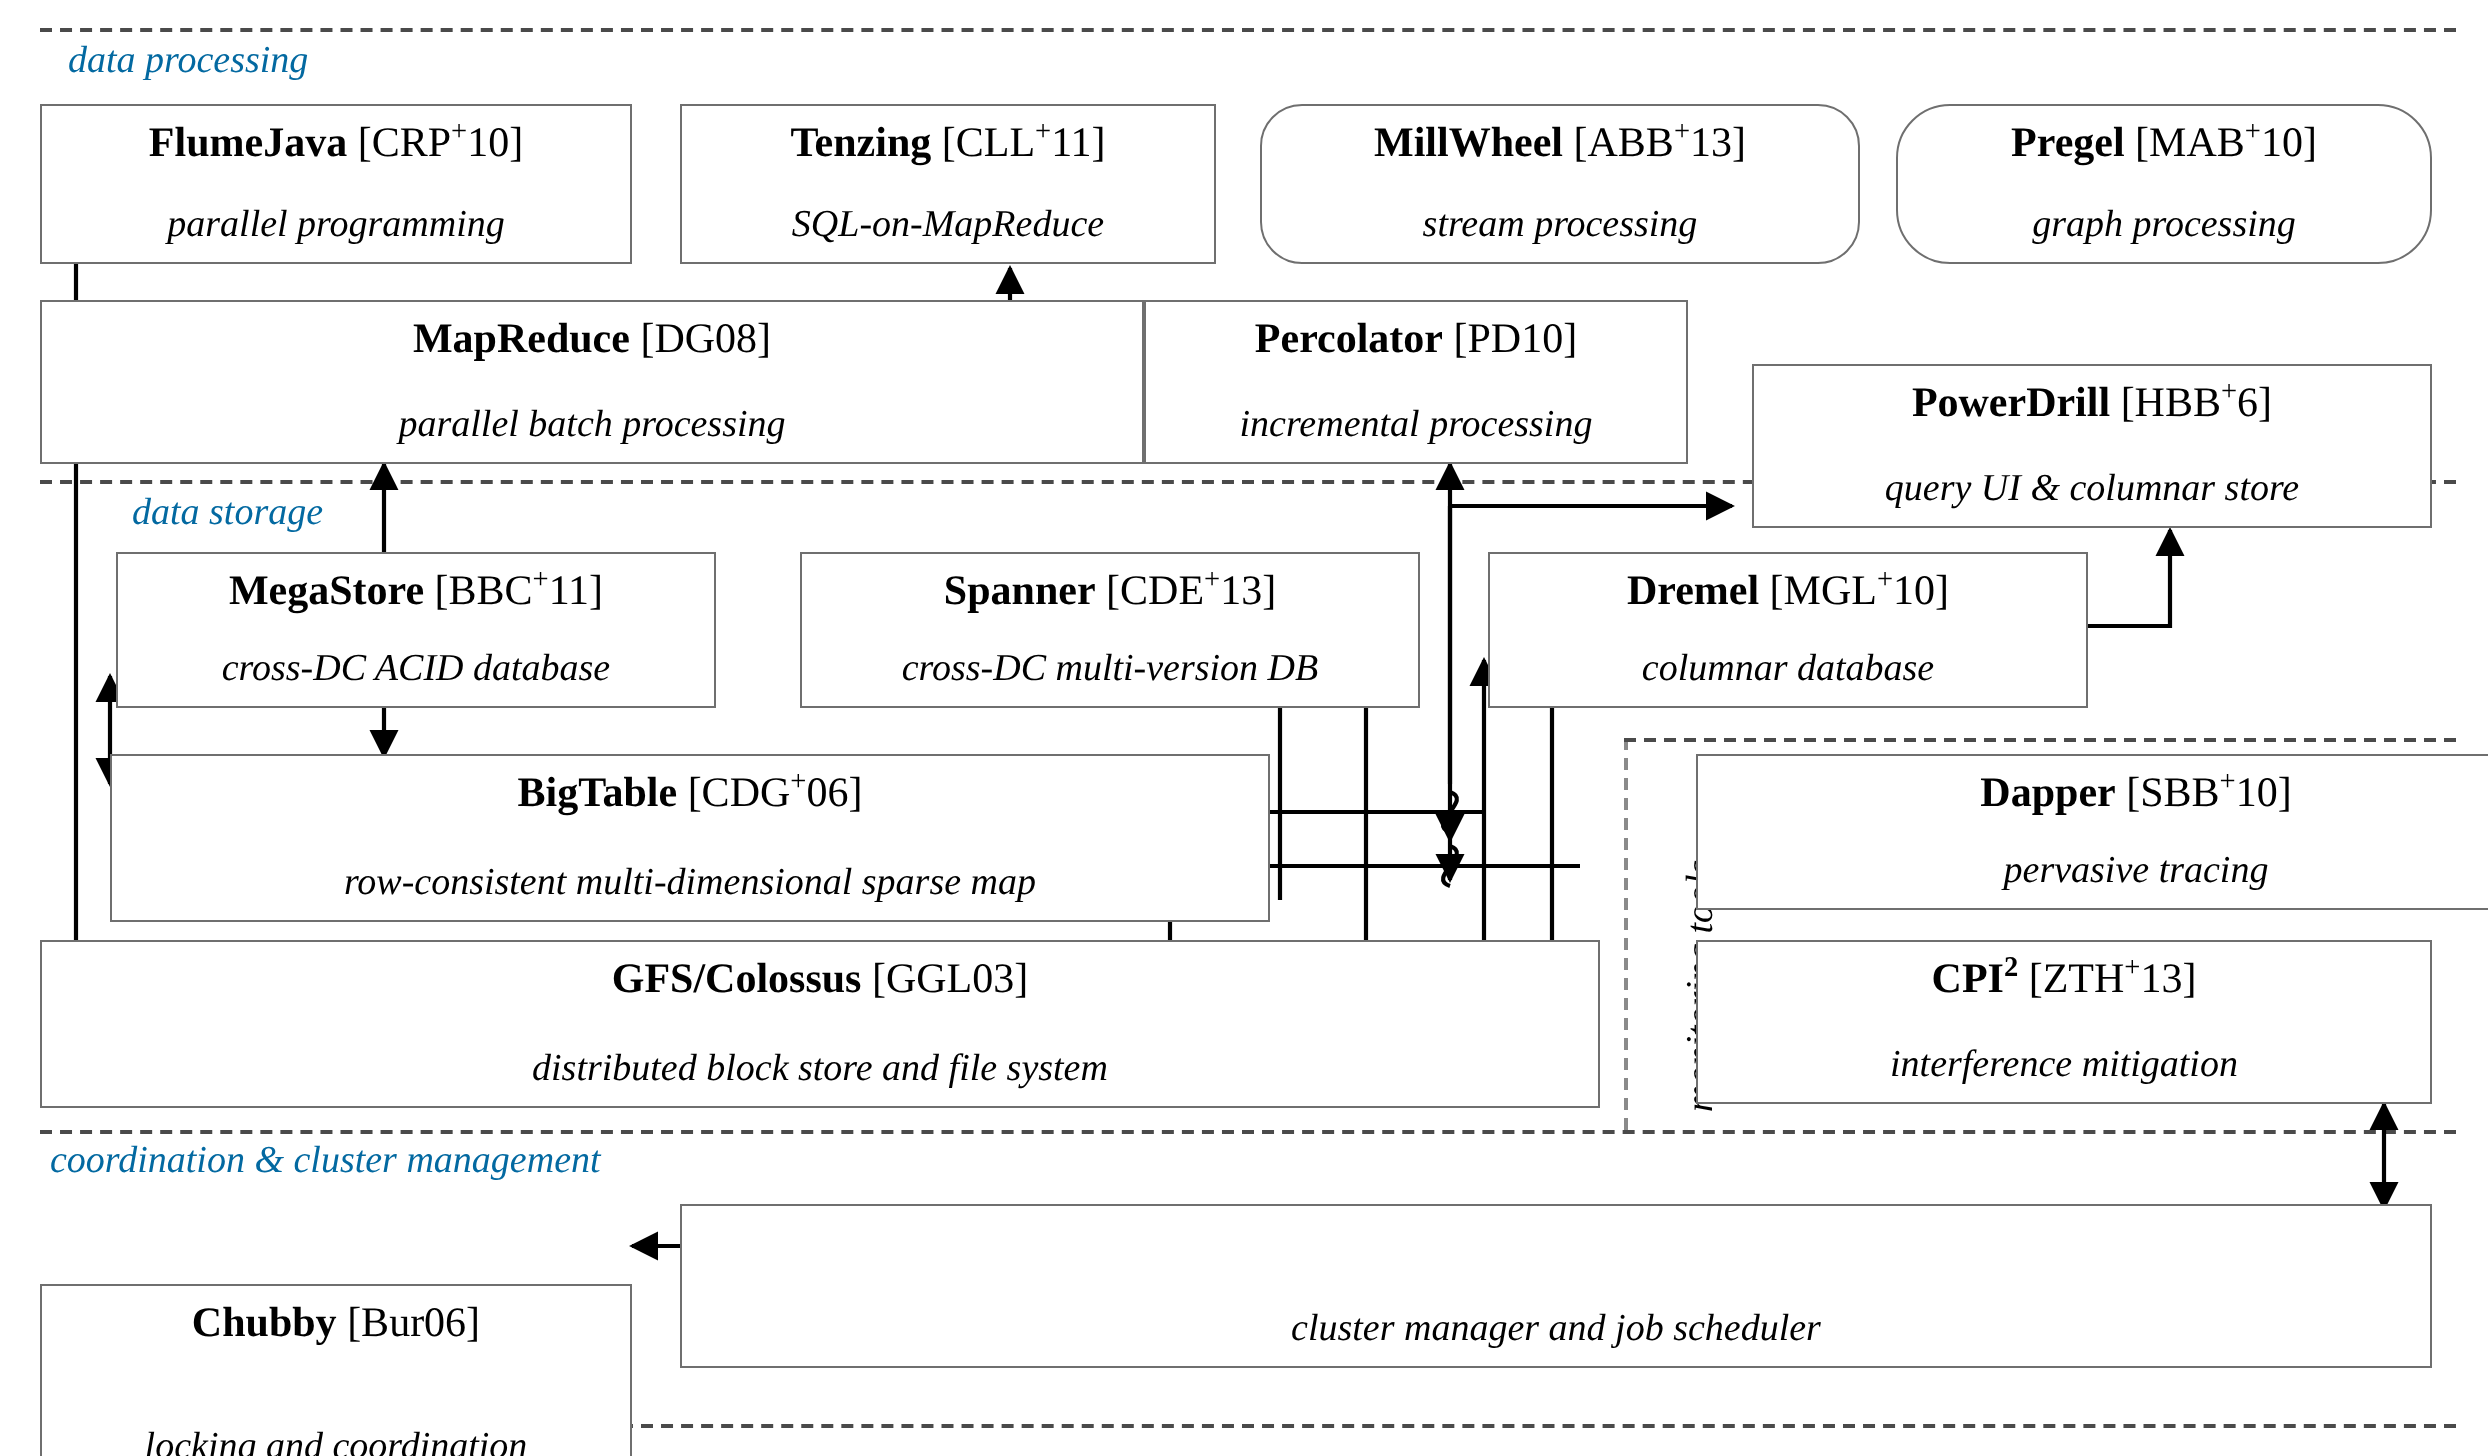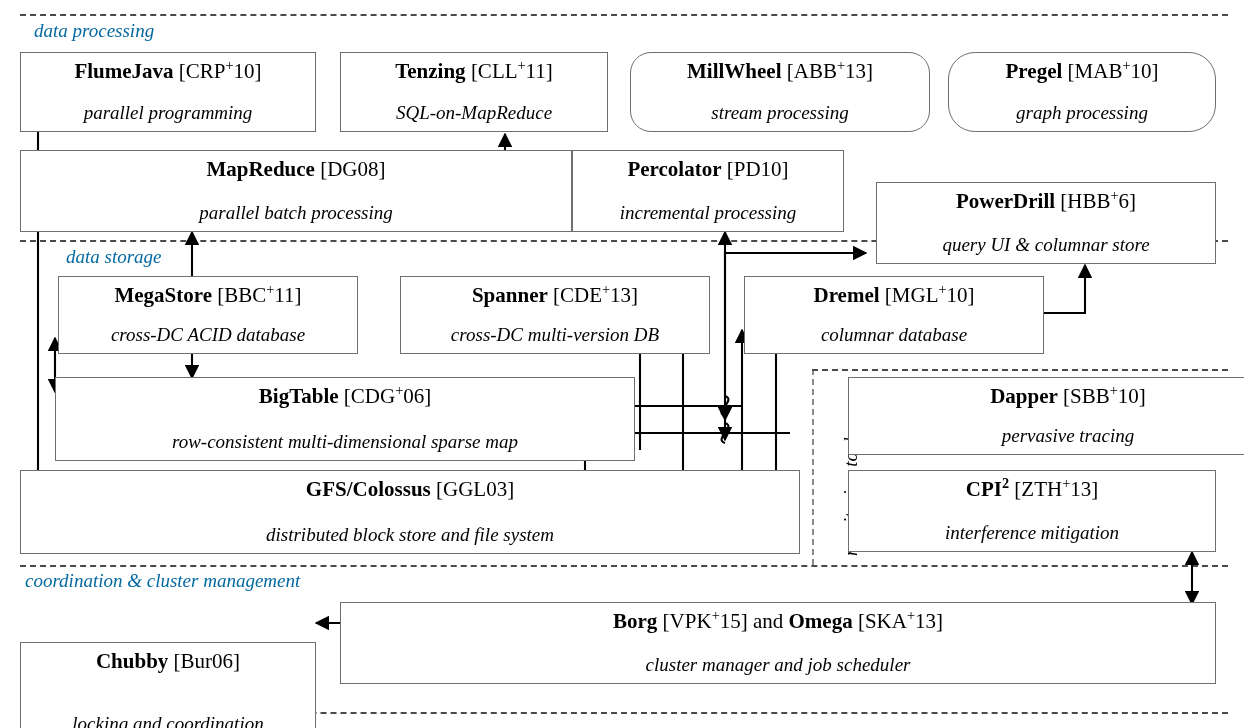--- a/index.html
+++ b/index.html
@@ -216,21 +216,16 @@
 
   <div class="box" style="left:20px;top:598px;width:296px;height:101px;margin-top:44px;">
     <div class="ttl">
       <span class="nm">Chubby</span>
       <span class="ct">[Bur06]</span>
     </div>
     <div class="sub">locking and coordination</div>
   </div>
 
   <div class="box" style="left:340px;top:602px;width:876px;height:82px;">
-    <div class="ttl">
-      <span class="nm">Borg</span>
-      <span class="ct">[VPK</span><sup>+</sup><span class="ct">15]</span><span class="ct"> and </span><span class="nm">Omega</span>
-      <span class="ct">[SKA</span><sup>+</sup><span class="ct">13]</span>
-    </div>
     <div class="sub">cluster manager and job scheduler</div>
   </div>
 
 </div>
 
 </body></html>

